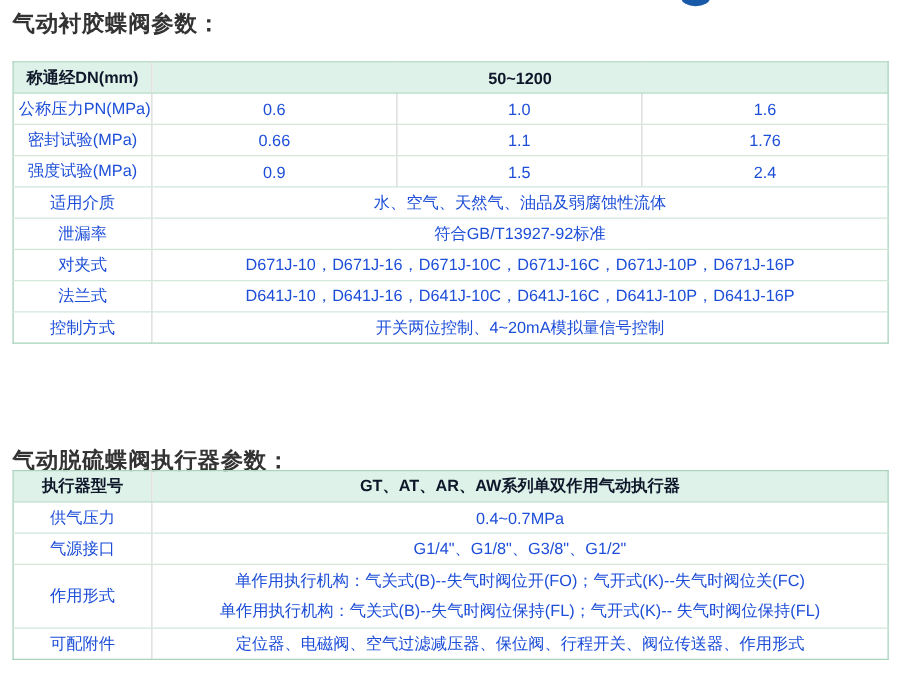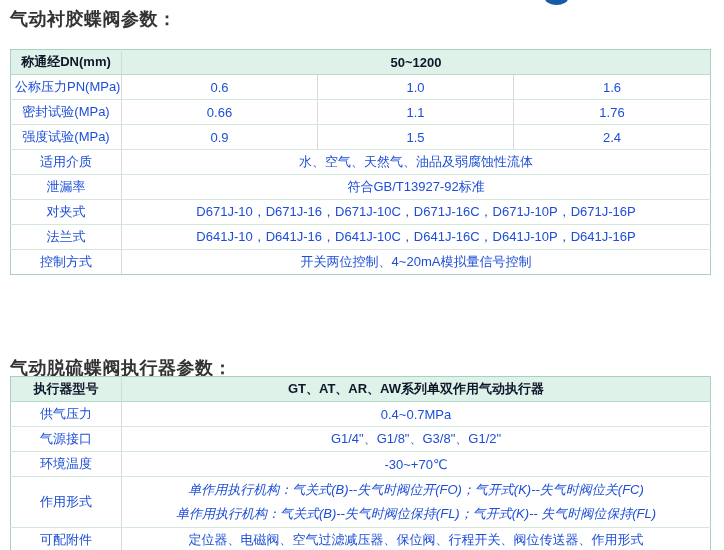--- a/index.html
+++ b/index.html
@@ -39,21 +39,21 @@
   }
   .spec-table tr:first-child th { border-top-color: #a8d2bc; }
   .spec-table tr:last-child td { border-bottom-color: #a8d2bc; }
   .spec-table td:first-child, .spec-table th:first-child { border-left-color: #a8d2bc; }
   .spec-table td:last-child, .spec-table th:last-child { border-right-color: #a8d2bc; }
   .spec-table th {
     background: #def2e9; color: #0f172a; font-weight: bold;
     border-bottom-color: #b7dcc8;
   }
   .row-dbl td { height: 50px; }
-  .row-dbl .ln { line-height: 24px; font-style: italic; }
+  .row-dbl .ln { line-height: 24px; }
 </style>
 </head>
 <body>
 
 <div class="logo-frag"></div>
 
 <div class="sec-title t1">气动衬胶蝶阀参数：</div>
 
 <table class="spec-table tbl1">
   <colgroup>
@@ -121,24 +121,20 @@
     <th>GT、AT、AR、AW系列单双作用气动执行器</th>
   </tr>
   <tr>
     <td>供气压力</td>
     <td>0.4~0.7MPa</td>
   </tr>
   <tr>
     <td>气源接口</td>
     <td>G1/4"、G1/8"、G3/8"、G1/2"</td>
   </tr>
-  <tr>
-    <td>环境温度</td>
-    <td>-30~+70℃</td>
-  </tr>
   <tr class="row-dbl">
     <td>作用形式</td>
     <td>
       <div class="ln">单作用执行机构：气关式(B)--失气时阀位开(FO)；气开式(K)--失气时阀位关(FC)</div>
       <div class="ln">单作用执行机构：气关式(B)--失气时阀位保持(FL)；气开式(K)-- 失气时阀位保持(FL)</div>
     </td>
   </tr>
   <tr>
     <td>可配附件</td>
     <td>定位器、电磁阀、空气过滤减压器、保位阀、行程开关、阀位传送器、作用形式</td>

